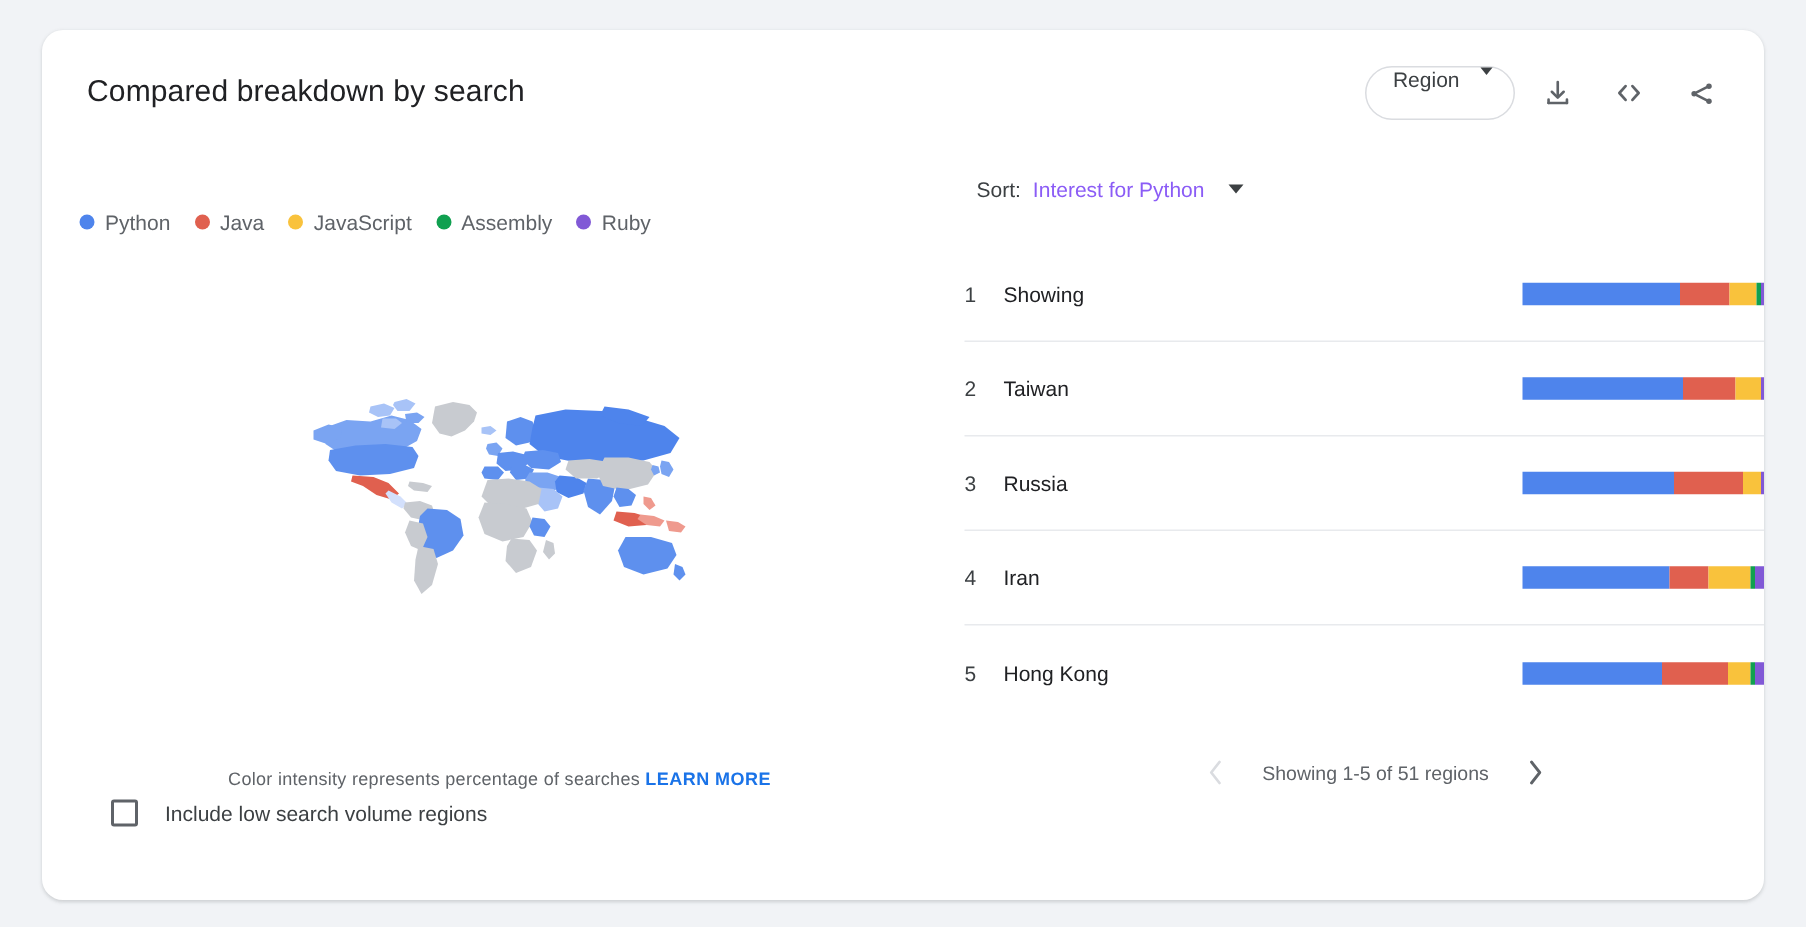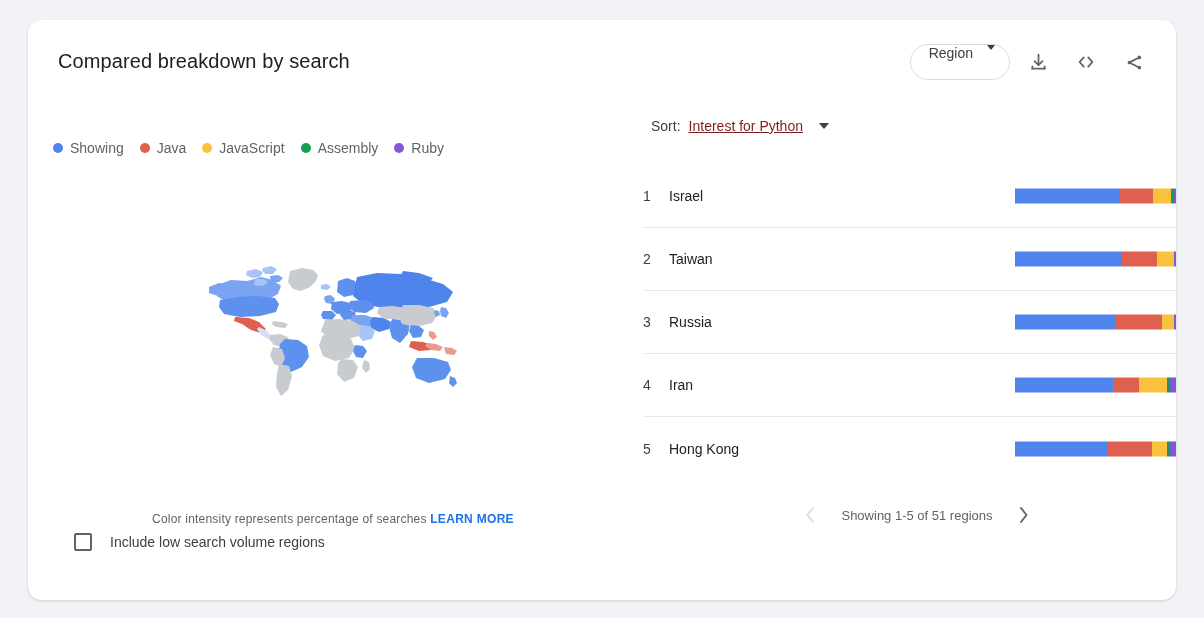--- a/index.html
+++ b/index.html
@@ -90,21 +90,21 @@
   #right {
     position: absolute; left: 592px; top: 0;
     width: 556px; height: 510px;
   }
   .sort-row {
     position: absolute; left: 31px; top: 98px;
     display: flex; align-items: center; gap: 8px;
     font-size: 14px;
   }
   .sort-label { color: #3c4043; }
-  .sort-value { color: #7f1d1d; text-decoration: underline; }
+  .sort-value { color: #8b5cf6; }
   .sort-caret {
     margin-left: 8px;
     width: 0; height: 0;
     border-left: 5px solid transparent;
     border-right: 5px solid transparent;
     border-top: 6px solid #3c4043;
   }
 
   .rows { position: absolute; left: 23px; top: 145px; width: 548px; }
   .row {
@@ -187,21 +187,21 @@
           <path d="M8.1 11 15.6 7.2"></path>
             <path d="M8.1 13.1l7.5 3.8"></path>
         </svg>
       </span>
     </div>
   </div>
 
   <div class="legend">
       <div class="legend-item">
         <span class="legend-dot" style="background: rgb(78, 132, 236);"></span>
-        <span>Showing</span>
+        <span>Python</span>
       </div>
       <div class="legend-item">
         <span class="legend-dot" style="background: rgb(224, 96, 79);"></span>
         <span>Java</span>
       </div>
       <div class="legend-item">
         <span class="legend-dot" style="background: rgb(249, 194, 60);"></span>
         <span>JavaScript</span>
       </div>
       <div class="legend-item">
@@ -315,21 +315,21 @@
 
     <div class="sort-row">
       <span class="sort-label">Sort:</span>
       <span class="sort-value">Interest for Python</span>
       <span class="sort-caret"></span>
     </div>
 
     <div class="rows">
         <div class="row">
           <div class="rank">1</div>
-          <div class="rname">Israel</div>
+          <div class="rname">Showing</div>
           <div class="bar">
             <div class="seg" style="width: 105.3px; background: rgb(78, 132, 236);"></div>
             <div class="seg" style="width: 32.4px; background: rgb(224, 96, 79);"></div>
             <div class="seg" style="width: 17.82px; background: rgb(249, 194, 60);"></div>
             <div class="seg" style="width: 3.24px; background: rgb(16, 160, 80);"></div>
             <div class="seg" style="width: 3.24px; background: rgb(129, 89, 214);"></div>
           </div>
         </div>
         <div class="row">
           <div class="rank">2</div>

